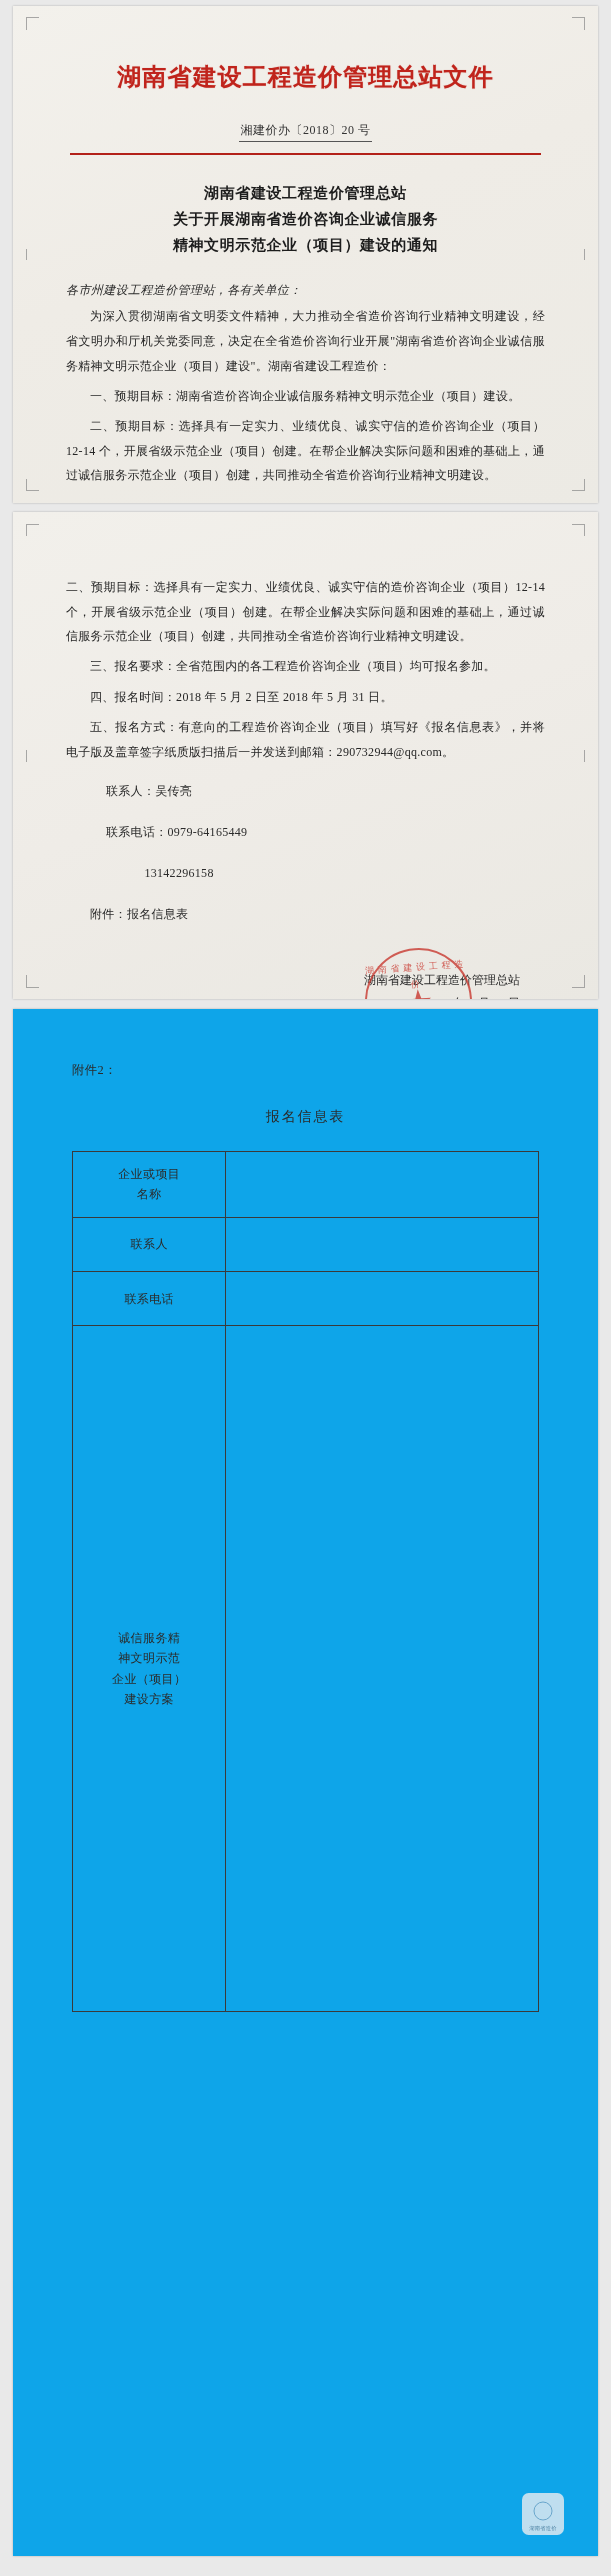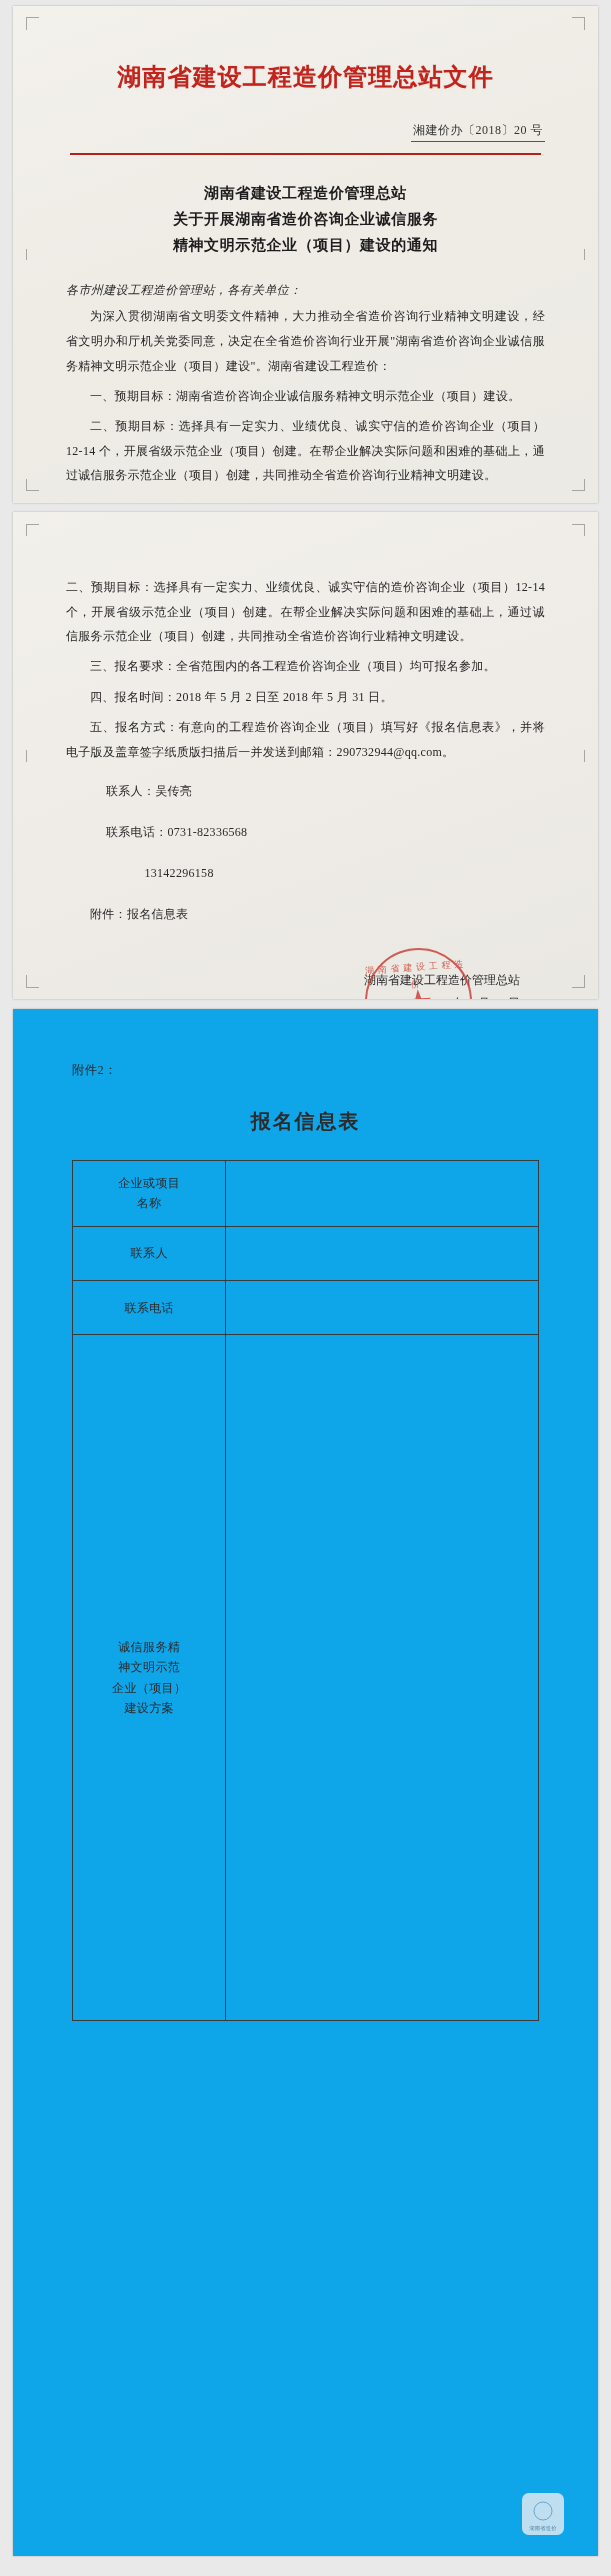--- a/index.html
+++ b/index.html
@@ -58,21 +58,21 @@
     text-align: center;
     color: #c0241c;
     font-weight: bold;
     font-size: 24px;
     letter-spacing: 1.1px;
     margin-top: 23px;
     text-shadow: 0 0 1px rgba(192,36,28,.35);
     font-family: "Liberation Serif", "DejaVu Serif", serif;
   }
   .doc-number {
-    text-align: right;
+    text-align: center;
     font-size: 12px;
     margin-top: 29px;
     letter-spacing: 0.5px;
     color: #333;
   }
   .doc-number .underline {
     display: inline-block;
     padding: 0 1.9px 1.9px 1.9px;
     border-bottom: 1px solid #555;
   }
@@ -170,22 +170,22 @@
   }
 
   
   .p3 .paper-inner { padding: 53px 59px 9.6px 59px; }
   .attach-label {
     font-size: 12.4px;
     letter-spacing: 0.4px;
   }
   .form-title {
     text-align: center;
-    font-size: 20px;
-    font-weight: bold;
+    font-size: 14px;
+    font-weight: normal;
     margin: 29px 0 25px 0;
     letter-spacing: 1.9px;
   }
   table.form {
     border-collapse: collapse;
     width: 100%;
     table-layout: fixed;
   }
   table.form td {
     border: 1px solid #3a3a3a;
@@ -277,21 +277,21 @@
     <span class="mark bl"></span>
     <span class="mark br"></span>
 
     <div class="paper-inner">
       <p class="body-p" style="text-indent:0">二、预期目标：选择具有一定实力、业绩优良、诚实守信的造价咨询企业（项目）12-14 个，开展省级示范企业（项目）创建。在帮企业解决实际问题和困难的基础上，通过诚信服务示范企业（项目）创建，共同推动全省造价咨询行业精神文明建设。</p>
       <p class="body-p">三、报名要求：全省范围内的各工程造价咨询企业（项目）均可报名参加。</p>
       <p class="body-p">四、报名时间：2018 年 5 月 2 日至 2018 年 5 月 31 日。</p>
       <p class="body-p">五、报名方式：有意向的工程造价咨询企业（项目）填写好《报名信息表》，并将电子版及盖章签字纸质版扫描后一并发送到邮箱：290732944@qq.com。</p>
 
       <p class="contact-line" style="margin-top:15.3px">联系人：吴传亮</p>
-      <p class="contact-line">联系电话：0731-82336568</p>
+      <p class="contact-line">联系电话：0979-64165449</p>
       <p class="contact-line indent-more">13142296158</p>
 
       <p class="attach-line">附件：报名信息表</p>
 
       <div class="signature">
         <div class="seal">
           <div class="seal-text">湖南省建设工程造价</div>
           <div class="seal-star">★</div>
           <div class="seal-text-b">管理总站</div>
         </div>

